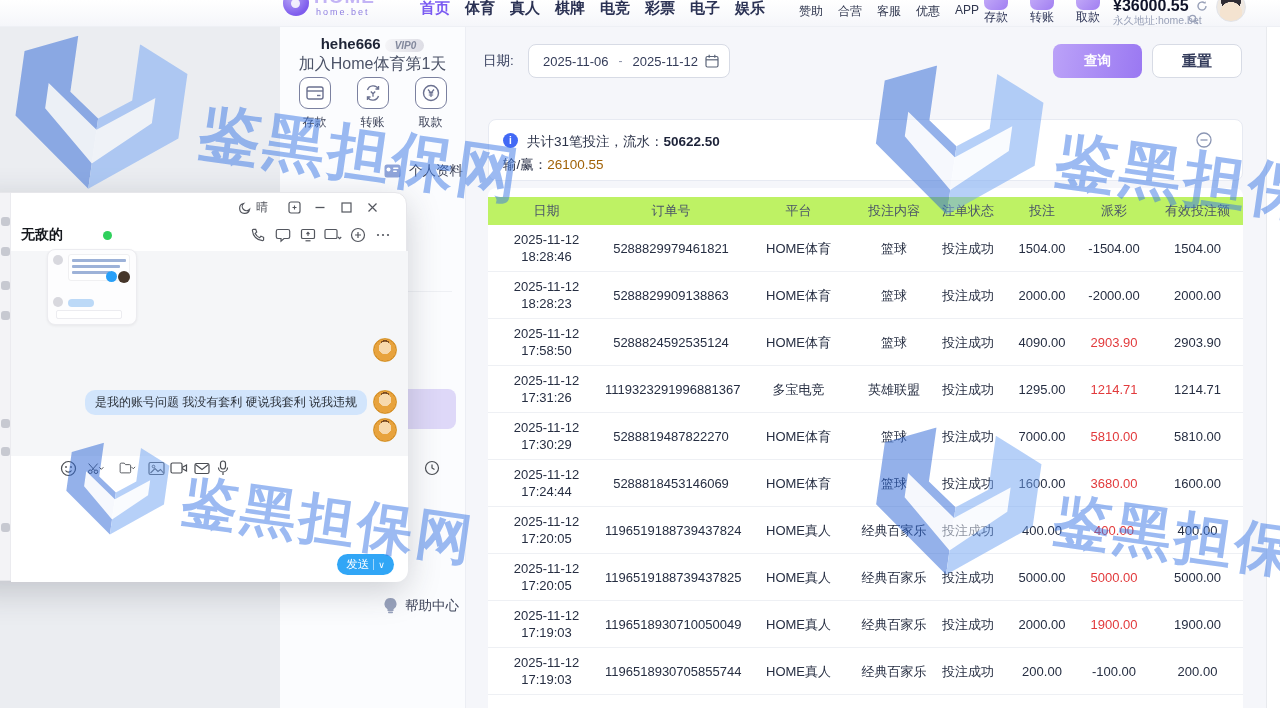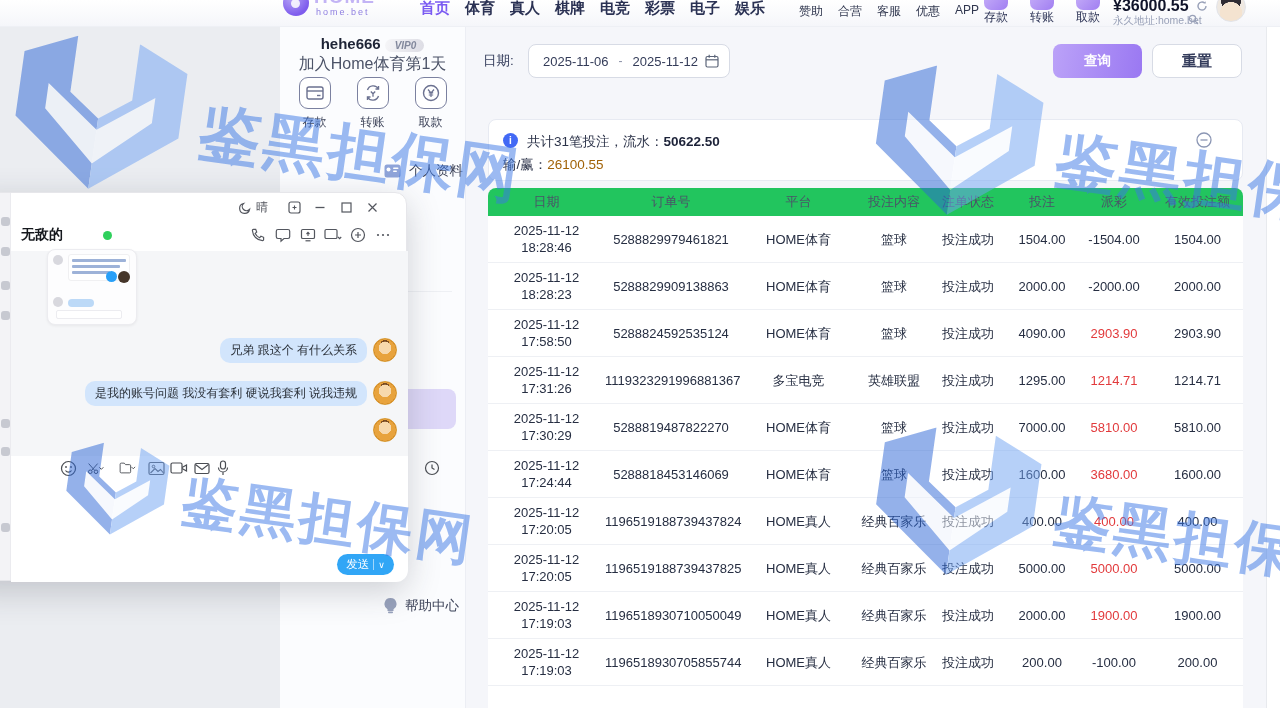--- a/index.html
+++ b/index.html
@@ -86,21 +86,21 @@
     background:#4269f5;color:#fff;font-size:10px;font-weight:bold;text-align:center;line-height:15px;}
   .sum-line1{position:absolute;left:38px;top:13px;font-size:13.5px;color:#2c3349;}
   .sum-line1 b{color:#1c2238;}
   .sum-line2{position:absolute;left:14px;top:36px;font-size:13.5px;color:#2c3349;}
   .sum-line2 .red{color:#a16207;}
   .sum-collapse{position:absolute;right:30px;top:12px;cursor:pointer;}
 
   .table-card{position:absolute;left:488px;top:188px;width:755px;height:520px;background:#fff;
     border-radius:8px 8px 0 0;z-index:4;overflow:hidden;}
   .thead,.trow{display:grid;grid-template-columns:117px 132px 123px 68px 80px 68px 76px 91px;}
-  .thead{height:28px;background:#22c55e;align-items:center;}
+  .thead{height:28px;background:#bef264;align-items:center;margin-top:9px;}
   .th{font-size:13px;color:#4a5468;text-align:center;}
   .trow{height:47px;border-bottom:1px solid #eef0f4;align-items:center;}
   .cell{font-size:13px;color:#262e42;text-align:center;line-height:17px;}
   .cell.red{color:#e23a3c;}
 
   
   .chat{position:absolute;left:-34px;top:192px;width:441px;height:389px;background:#fff;
     border:1px solid #e6e6ea;border-radius:0 12px 12px 0;box-shadow:0 10px 34px rgba(40,44,60,.22);
     z-index:40;}
   .chat-rail{position:absolute;left:0;top:0;width:44px;height:100%;background:#f3f3f6;
@@ -546,24 +546,23 @@
             <div class="mln" style="top:16px;width:38px;"></div>
           </div>
         <div class="readblue"></div>
         <div class="readdark"></div>
         <div class="mava" style="left:5px;top:47px;"></div>
         <div class="mpill"></div>
         <div class="minput"></div>
       </div>
       <div>
           <div class="msg-row" style="top: 87px;">
-            <div class="bubble">兄弟 跟这个 有什么关系</div>
             <div class="cartoon-avatar"></div>
           </div>
-          <div class="msg-row" style="top: 130px;">
+          <div class="msg-row" style="top: 139px;">
             <div class="bubble">是我的账号问题 我没有套利 硬说我套利 说我违规</div>
             <div class="cartoon-avatar"></div>
           </div>
           <div class="msg-row" style="top: 167px;">
             <div class="cartoon-avatar"></div>
           </div>
         </div>
     </div>
 
     <div class="chat-toolbar">

